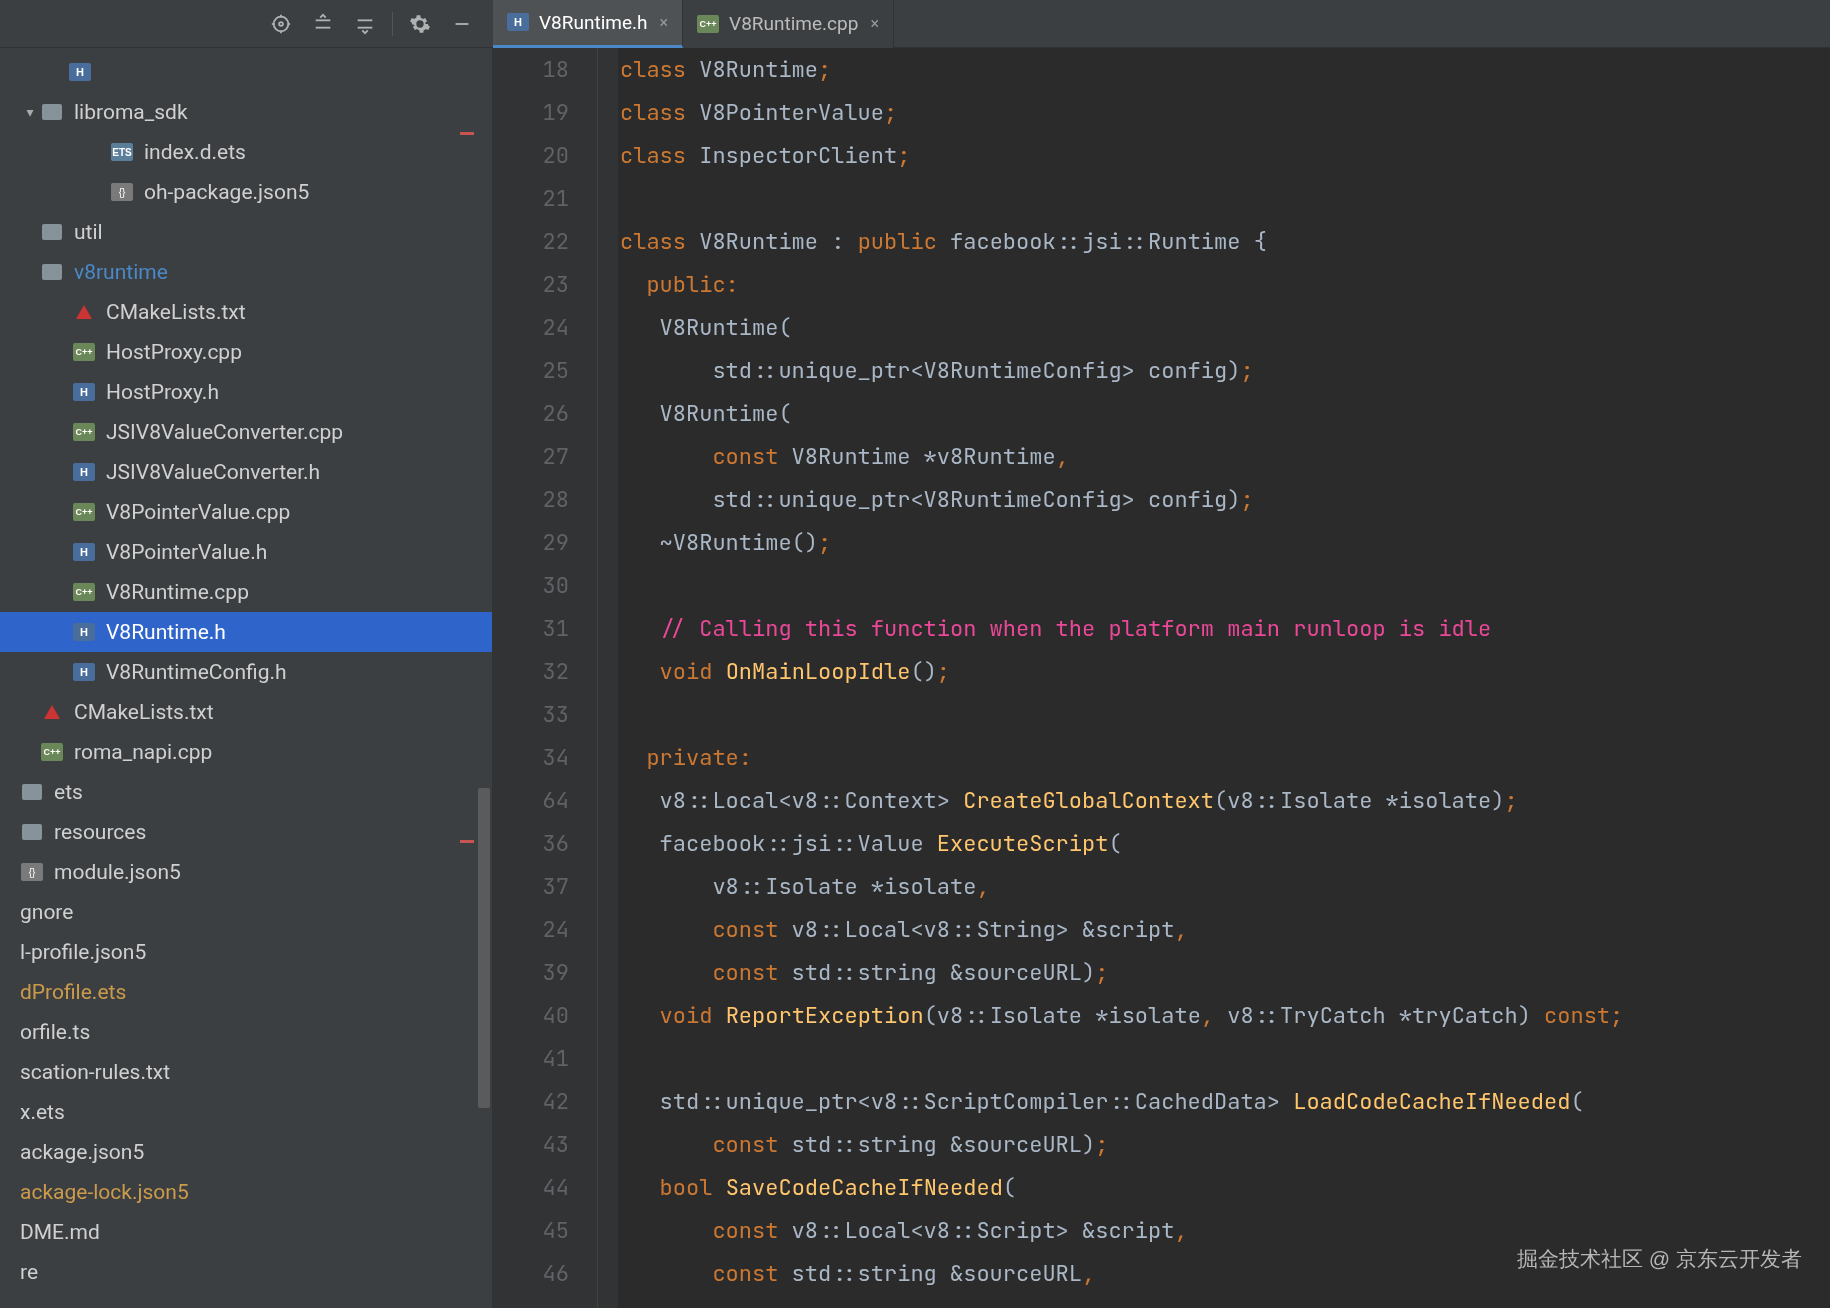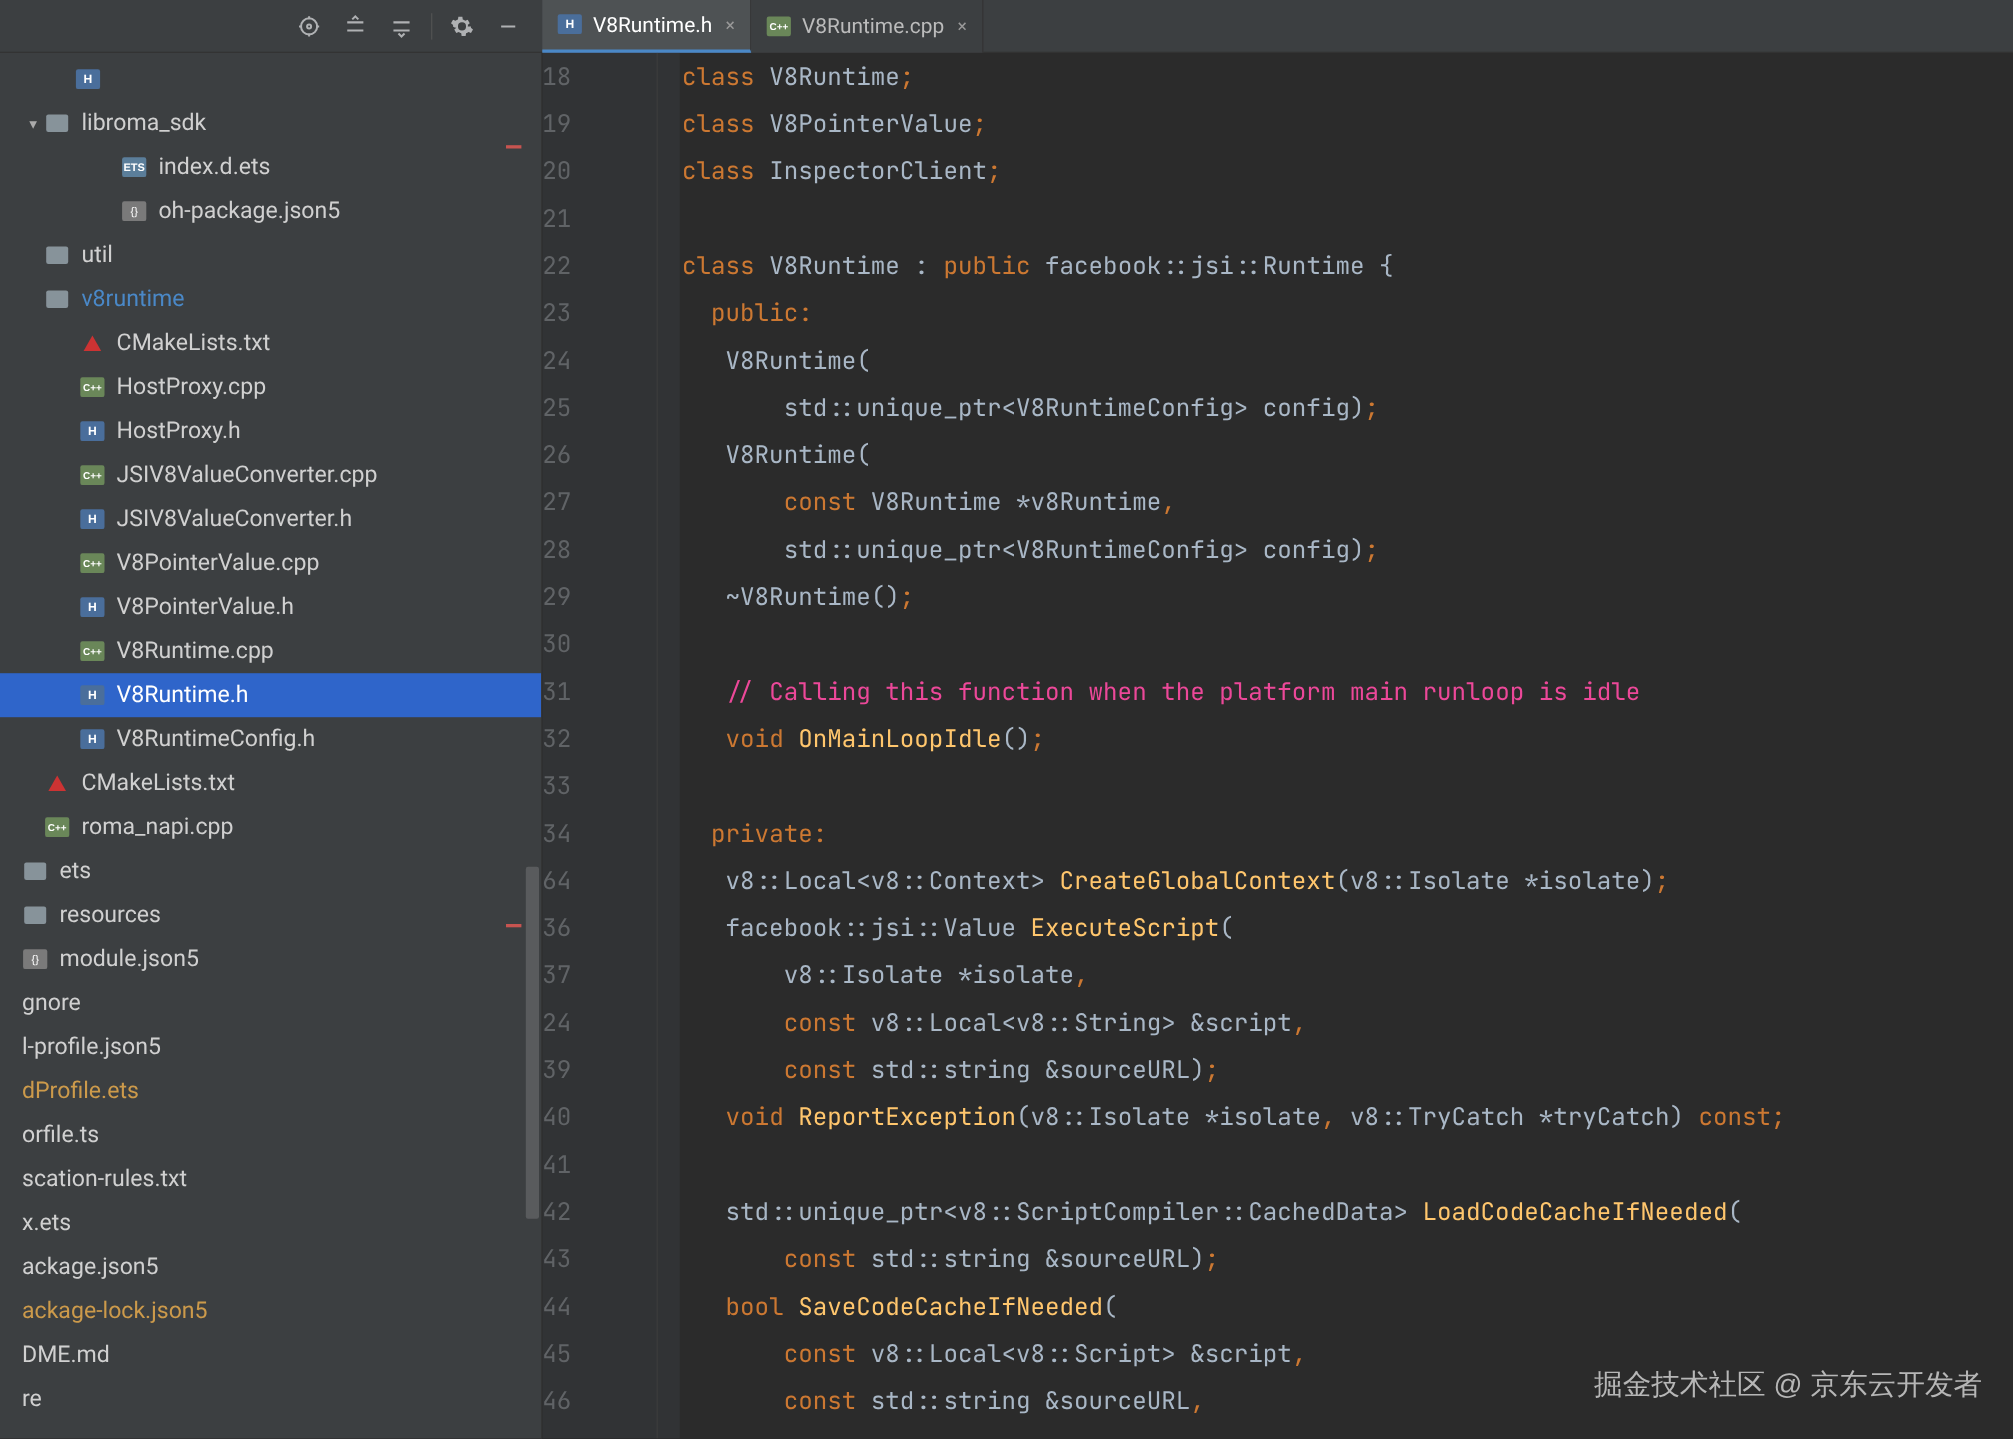--- a/index.html
+++ b/index.html
@@ -143,20 +143,21 @@
   display: flex;
   background: #2b2b2b;
   font-family: "JetBrains Mono","Courier New",monospace;
   font-size: 22px;
   line-height: 43px;
   overflow: hidden;
   position: relative;
 }
 .gutter {
   width: 105px;
+  text-align: right;
   padding-right: 28px;
   color: #606366;
   background: #313335;
   border-right: 1px solid #414141;
 }
 .gutter .ln { height: 43px; }
 .fold-col {
   width: 20px;
   background: #313335;
 }
@@ -170,21 +171,21 @@
 .fn { color: #ffc66d; } 
 .cm { color: #ec4899; font-style: normal; }
 .pun { color: #cc7832; }
 .ident { color: #a9b7c6; }
 .watermark {
   position: absolute;
   right: 28px;
   bottom: 28px;
   color: #b6b6b6;
   font-family: -apple-system, sans-serif;
-  font-size: 26px;
+  font-size: 21px;
 }
 .h-badge {
   width:22px;height:18px;background:#4a6e9b;border-radius:2px;
   display:flex;align-items:center;justify-content:center;
   font-size:11px;color:#fff;font-weight:bold;font-family:sans-serif;
 }
 .cpp-badge {
   width:22px;height:18px;background:#6a8759;border-radius:2px;
   display:flex;align-items:center;justify-content:center;
   font-size:9px;color:#fff;font-weight:bold;font-family:sans-serif;

